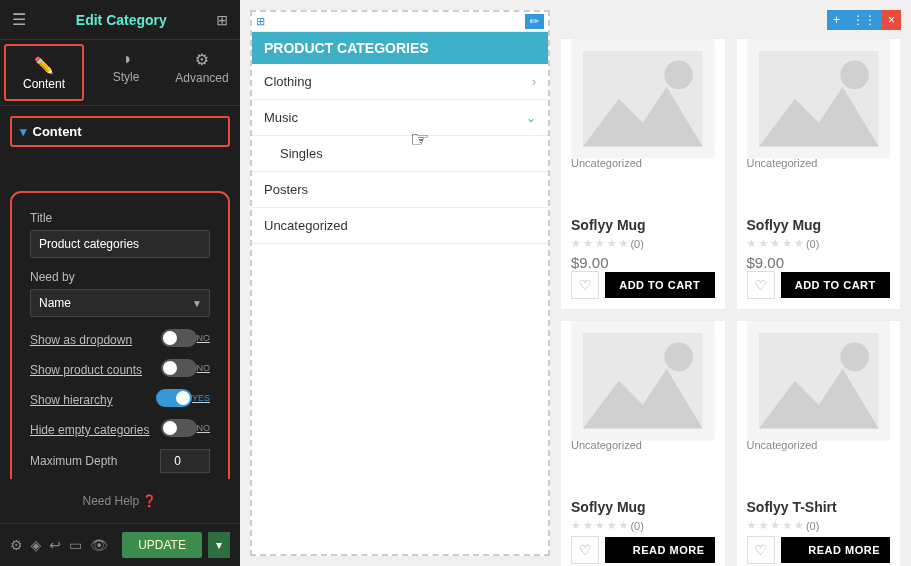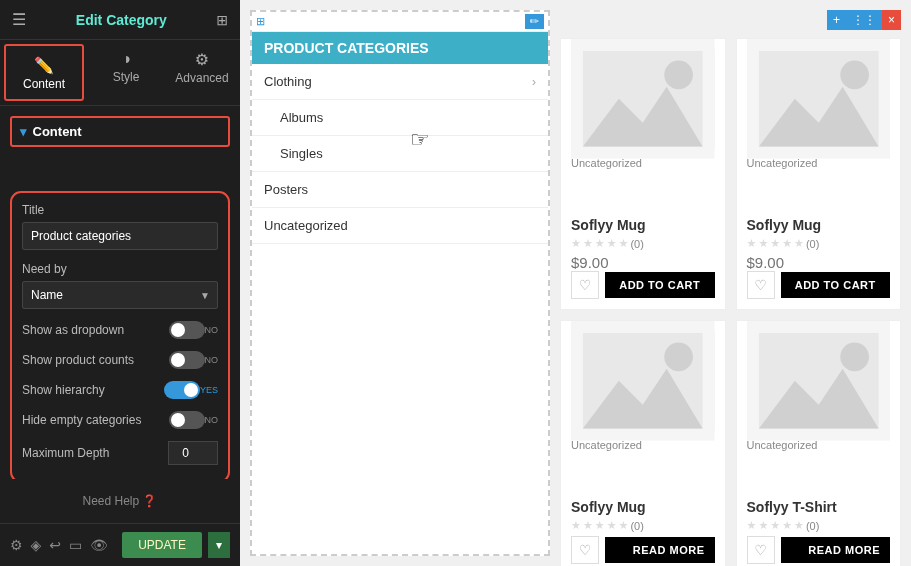--- a/index.html
+++ b/index.html
@@ -72,21 +72,21 @@
       font-weight: bold;
       margin-bottom: 12px;
       border: 2px solid #e74c3c;
       padding: 6px 8px;
       border-radius: 3px;
     }
 
     .fields-box {
       border: 2px solid #e74c3c;
       border-radius: 11px;
-      padding: 10px;
+      padding: 18px;
       margin-top: 44px;
     }
 
     .field-group {
       margin-bottom: 12px;
     }
     .field-label {
       color: #bbb;
       font-size: 12px;
       margin-bottom: 5px;
@@ -120,23 +120,24 @@
       right: 8px;
       top: 50%;
       transform: translateY(-50%);
       color: #aaa;
       font-size: 10px;
       pointer-events: none;
     }
 
     .toggle-row {
       display: flex;
-      align-items: center;
+      align-items: flex-end;
       justify-content: space-between;
       margin-bottom: 12px;
+      text-decoration: underline;
     }
     .toggle-label {
       color: #bbb;
       font-size: 12px;
     }
     .toggle {
       display: flex;
       align-items: center;
     }
     .toggle-switch {
@@ -519,24 +520,25 @@
 
     <div class="category-title">
       <span>PRODUCT CATEGORIES</span>
     </div>
 
     <div class="category-item parent">
       <span>Clothing</span>
       <span class="chevron">›</span>
     </div>
 
-
-    <div class="category-item child">
-      <span>Albums</span>
-    </div>
+    <div class="category-item parent open">
+      <span>Music</span>
+      <span class="chevron" style="color:#3db0c8;">⌄</span>
+    </div>
+
     <div class="category-item child">
       <span>Singles</span>
     </div>
 
     <div class="category-item parent">
       <span>Posters</span>
     </div>
 
     <div class="category-item parent">
       <span>Uncategorized</span>

